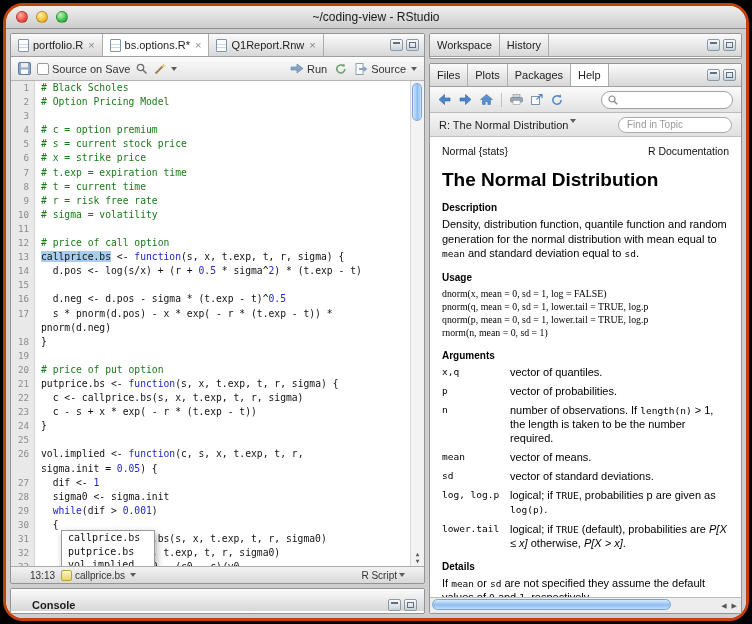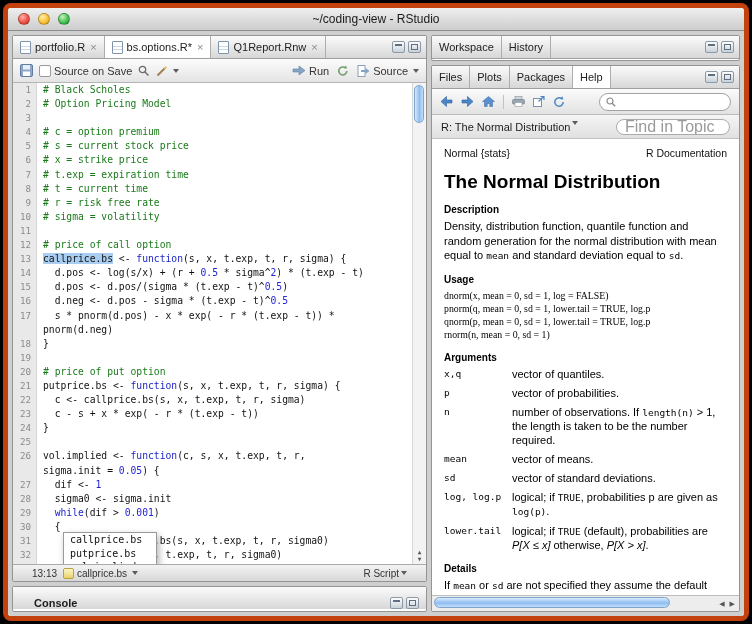--- a/index.html
+++ b/index.html
@@ -1,20 +1,20 @@
 <!DOCTYPE html>
 <html><head>
 <meta charset="utf-8">
 <style>
   html,body { margin:0; padding:0; }
   body { width:752px; height:624px; overflow:hidden; background:#000; position:relative;
          font-family:"Liberation Sans", sans-serif; }
 
-  .window { position:absolute; left:3px; top:3px; right:3px; bottom:3px; border-radius:8px;
-            background:#fef9c3; overflow:hidden; border:5px solid #c2410c; display:flex; flex-direction:column; }
+  .window { position:absolute; left:3px; top:3px; right:3px; bottom:3px; border-radius:20px;
+            background:#fef9c3; overflow:hidden; border:3px solid #c2410c; display:flex; flex-direction:column; }
 
   
   .titlebar { height:22px; flex:none; background:linear-gradient(#efefef,#cdcdcd); border-bottom:1px solid #8d8d8d;
               position:relative; text-align:center; font-size:12px; color:#1a1a1a; line-height:22px; }
   .traffic { position:absolute; left:10px; top:5px; display:flex; gap:8px; }
   .light { width:12px; height:12px; border-radius:50%; box-sizing:border-box; border:1px solid rgba(0,0,0,.25); }
   .light.red    { background:radial-gradient(circle at 35% 30%, #ffb0a8, #ee4e43 60%, #c93a30); }
   .light.yellow { background:radial-gradient(circle at 35% 30%, #ffeeb0, #f7bf30 60%, #d89a17); }
   .light.green  { background:radial-gradient(circle at 35% 30%, #c9f3b8, #3fc14f 60%, #259331); }
 
@@ -88,21 +88,21 @@
   
   .help-toolbar { height:25px; flex:none; background:linear-gradient(#fbfbfb,#e2e2e2); border-bottom:1px solid #bbb;
                   display:flex; align-items:center; gap:8px; padding:0 8px; }
   .hicon { display:flex; align-items:center; }
   .search-box { margin-left:auto; width:118px; height:16px; border:1px solid #a2a2a2; border-radius:9px;
                 background:#fff; display:flex; align-items:center; padding:0 6px; gap:4px; }
   .help-topicbar { height:23px; flex:none; background:linear-gradient(#f5f5f5,#e0e0e0); border-bottom:1px solid #c2c2c2;
                    display:flex; align-items:center; padding:0 9px; font-size:11px; color:#1d1d1d; }
   .topic-select { display:flex; }
   .find-input { margin-left:auto; width:96px; height:14px; border:1px solid #ababab; border-radius:8px;
-                font-family:"Liberation Sans", sans-serif; font-size:16px; padding:0 8px; color:#333; outline:none; }
+                font-family:"Liberation Sans", sans-serif; font-size:10px; padding:0 8px; color:#333; outline:none; }
   .find-input::placeholder { color:#9a9a9a; }
 
   .help-content { flex:1; background:#fff; overflow:hidden; padding:8px 12px 4px 12px; font-size:11px; color:#000; min-height:0; }
   .doc-top { display:flex; justify-content:space-between; font-size:10.5px; color:#111; }
   .help-content h1 { font-size:19px; margin:12px 0 4px 0; font-weight:bold; }
   .help-content h2 { font-size:10px; margin:11px 0 4px 0; font-weight:bold; }
   .help-content p { margin:0 0 5px 0; line-height:1.32; }
   .help-content code { font-family:"DejaVu Sans Mono", monospace; font-size:9.5px; }
   .usage { font-family:Liberation Serif, serif; font-size:9.8px; line-height:13px; white-space:pre; overflow:hidden; }
   .arg-row { display:flex; margin-bottom:5px; }
@@ -261,21 +261,20 @@
               <div class="crow">
                 <span class="lnum">13</span>
                 <span class="ltext"><span class="tk-s">callprice.bs</span><span class="tk-p"> &lt;- </span><span class="tk-k">function</span><span class="tk-p">(s, x, t.exp, t, r, sigma) {</span></span>
               </div>
               <div class="crow">
                 <span class="lnum">14</span>
                 <span class="ltext"><span class="tk-p">  d.pos &lt;- log(s/x) + (r + </span><span class="tk-n">0.5</span><span class="tk-p"> * sigma^</span><span class="tk-n">2</span><span class="tk-p">) * (t.exp - t)</span></span>
               </div>
               <div class="crow">
                 <span class="lnum">15</span>
-                <span class="ltext"><span class="tk-p">  d.pos &lt;- d.pos/(sigma * (t.exp - t)^</span><span class="tk-n">0.5</span><span class="tk-p">)</span></span>
               </div>
               <div class="crow">
                 <span class="lnum">16</span>
                 <span class="ltext"><span class="tk-p">  d.neg &lt;- d.pos - sigma * (t.exp - t)^</span><span class="tk-n">0.5</span></span>
               </div>
               <div class="crow">
                 <span class="lnum">17</span>
                 <span class="ltext"><span class="tk-p">  s * pnorm(d.pos) - x * exp( - r * (t.exp - t)) *</span></span>
               </div>
               <div class="crow">

